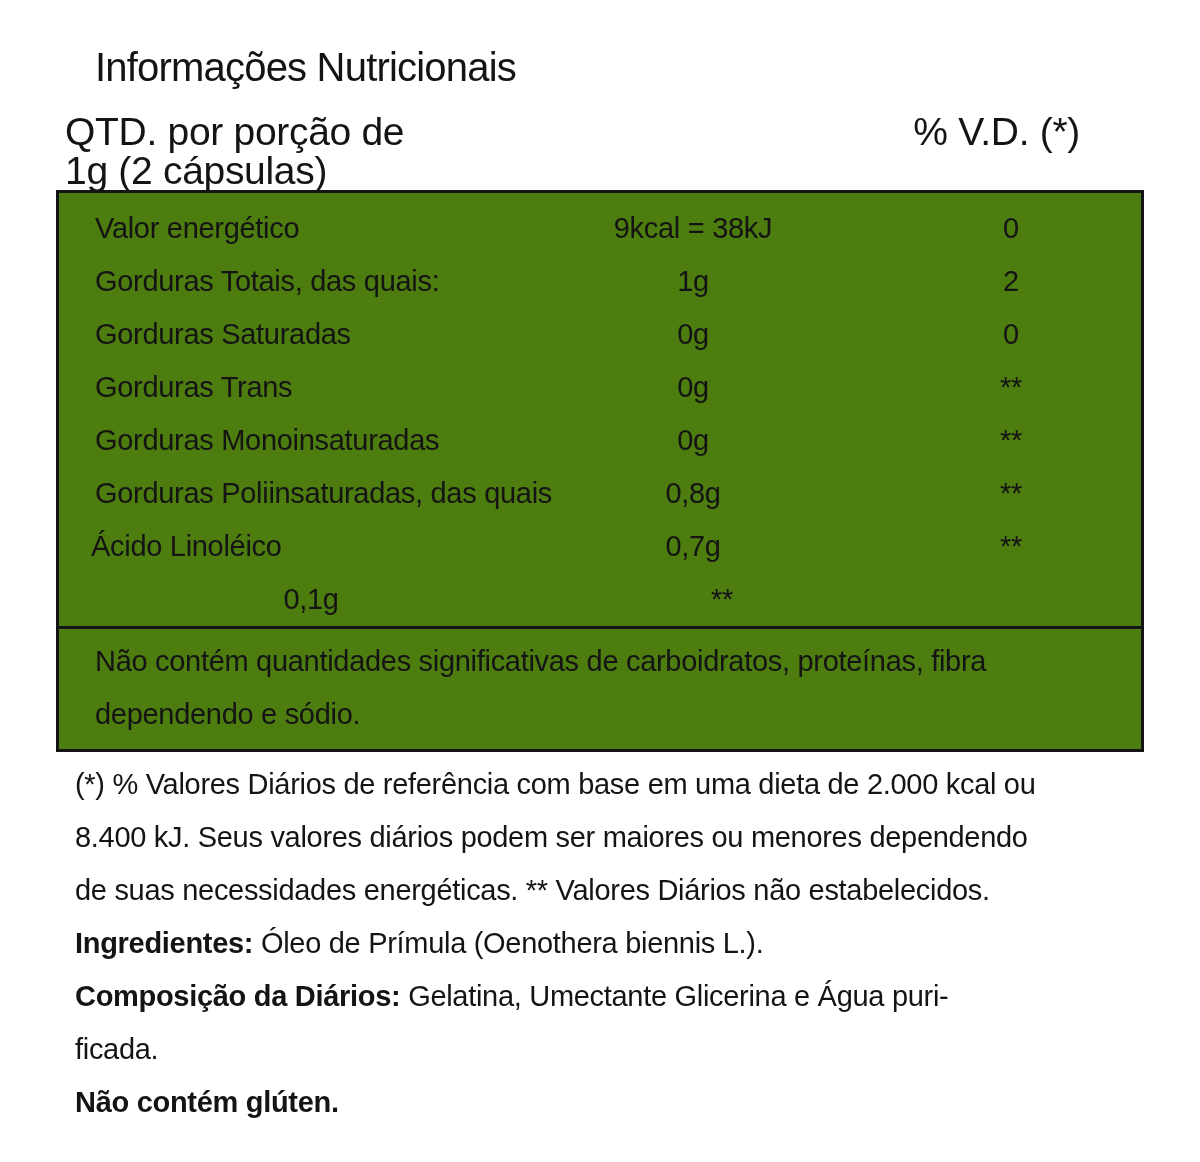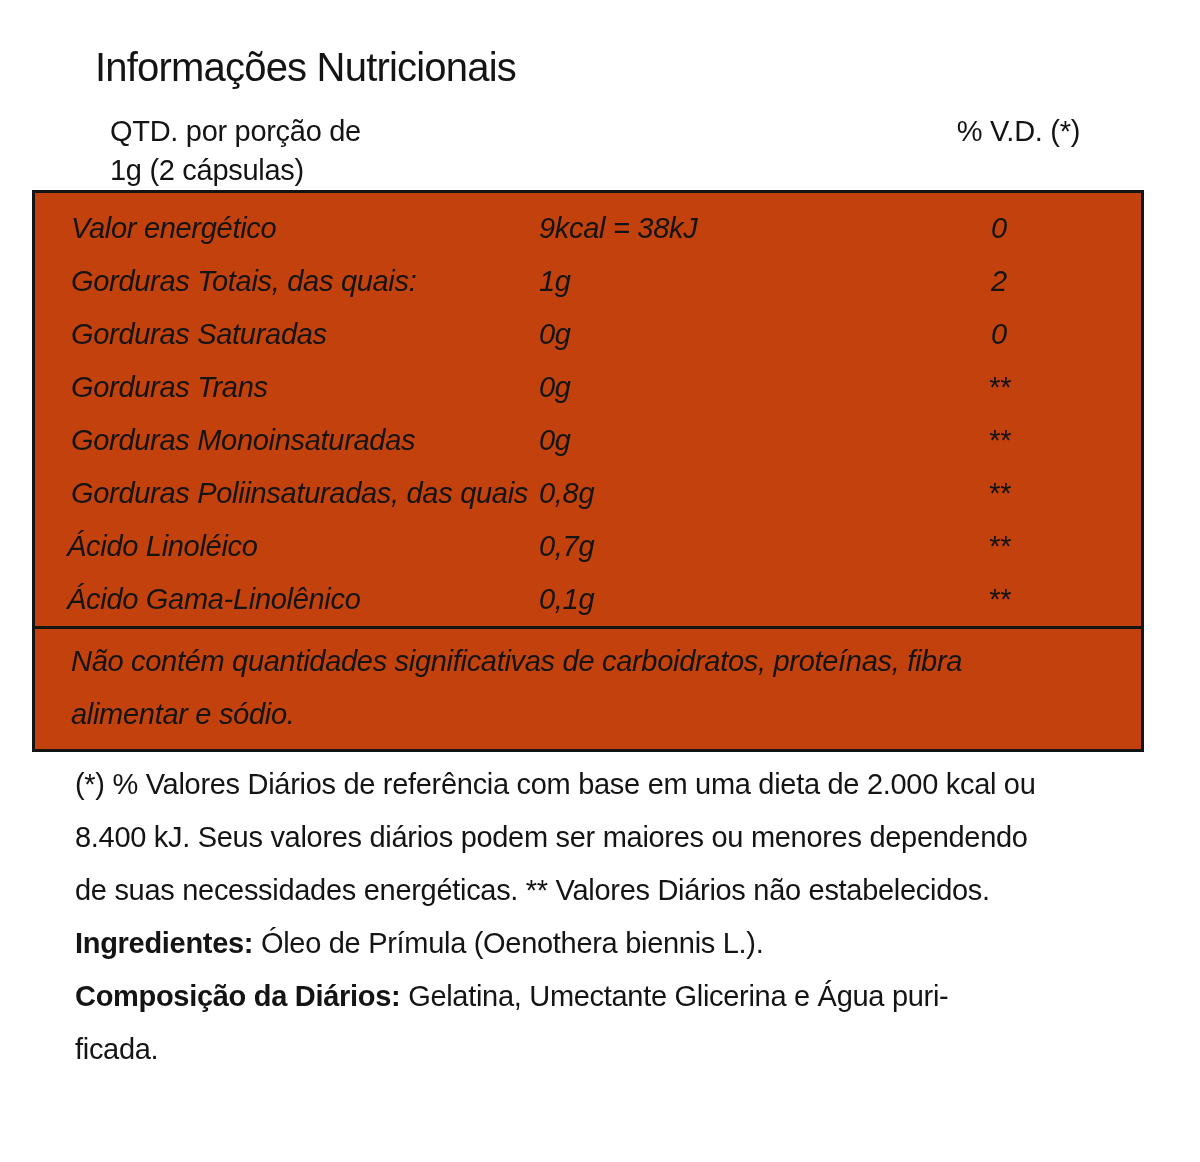--- a/index.html
+++ b/index.html
@@ -20,43 +20,42 @@
     font-size: 40px;
     font-weight: 400;
     line-height: 42px;
     letter-spacing: -0.8px;
   }
 
   .hdr {
     display: flex;
     justify-content: space-between;
     align-items: flex-start;
-    margin: 24px 120px 0 110px;
-    font-size: 29px;
+    margin: 24px 120px 0 65px;
+    font-size: 39px;
     line-height: 39px;
   }
   .hdr-left div { white-space: nowrap; }
 
   .box {
-    margin: 0 56px 0 32px;
+    margin: 0 56px 0 56px;
     border: 3px solid #141414;
-    background: #c2410c;
-    font-style: italic;
+    background: #4d7c0f;
   }
   .rows { padding-top: 9px; }
   .row {
     display: grid;
     grid-template-columns: 504px 260px 1fr;
     height: 53px;
     align-items: center;
     font-size: 29px;
   }
   .cell.name { padding-left: 36px; white-space: nowrap; }
   .cell.name.indent { padding-left: 32px; }
-  .cell.qty { text-align: left; }
+  .cell.qty { text-align: center; }
   .cell.dv  { text-align: center; padding-left: 58px; }
 
   .note {
     border-top: 3px solid #141414;
     font-size: 29px;
     line-height: 53px;
     padding: 6px 40px 8px 36px;
     white-space: pre-line;
   }
 
@@ -122,32 +121,32 @@
           <div class="cell name">Gorduras Poliinsaturadas, das quais</div>
           <div class="cell qty">0,8g</div>
           <div class="cell dv">**</div>
         </div>
         <div class="row">
           <div class="cell name indent">Ácido Linoléico</div>
           <div class="cell qty">0,7g</div>
           <div class="cell dv">**</div>
         </div>
         <div class="row">
-          <div class="cell name indent">Ácido Gama-Linolênico</div>
           <div class="cell qty">0,1g</div>
           <div class="cell dv">**</div>
         </div>
       </div>
     <div class="note">Não contém quantidades significativas de carboidratos, proteínas, fibra
-alimentar e sódio.</div>
+dependendo e sódio.</div>
   </div>
 
   <p class="footnote">(*) % Valores Diários de referência com base em uma dieta de 2.000 kcal ou
 8.400 kJ. Seus valores diários podem ser maiores ou menores dependendo
 de suas necessidades energéticas. ** Valores Diários não estabelecidos.</p>
 
   <p class="para"><b>Ingredientes:</b> <span>Óleo de Prímula (Oenothera biennis L.).</span></p>
 
   <p class="para"><b>Composição da Diários:</b> <span class="pre">Gelatina, Umectante Glicerina e Água puri-
 ficada.</span></p>
 
+  <p class="para gluten">Não contém glúten.</p>
 
 </div>
 
 </body></html>

